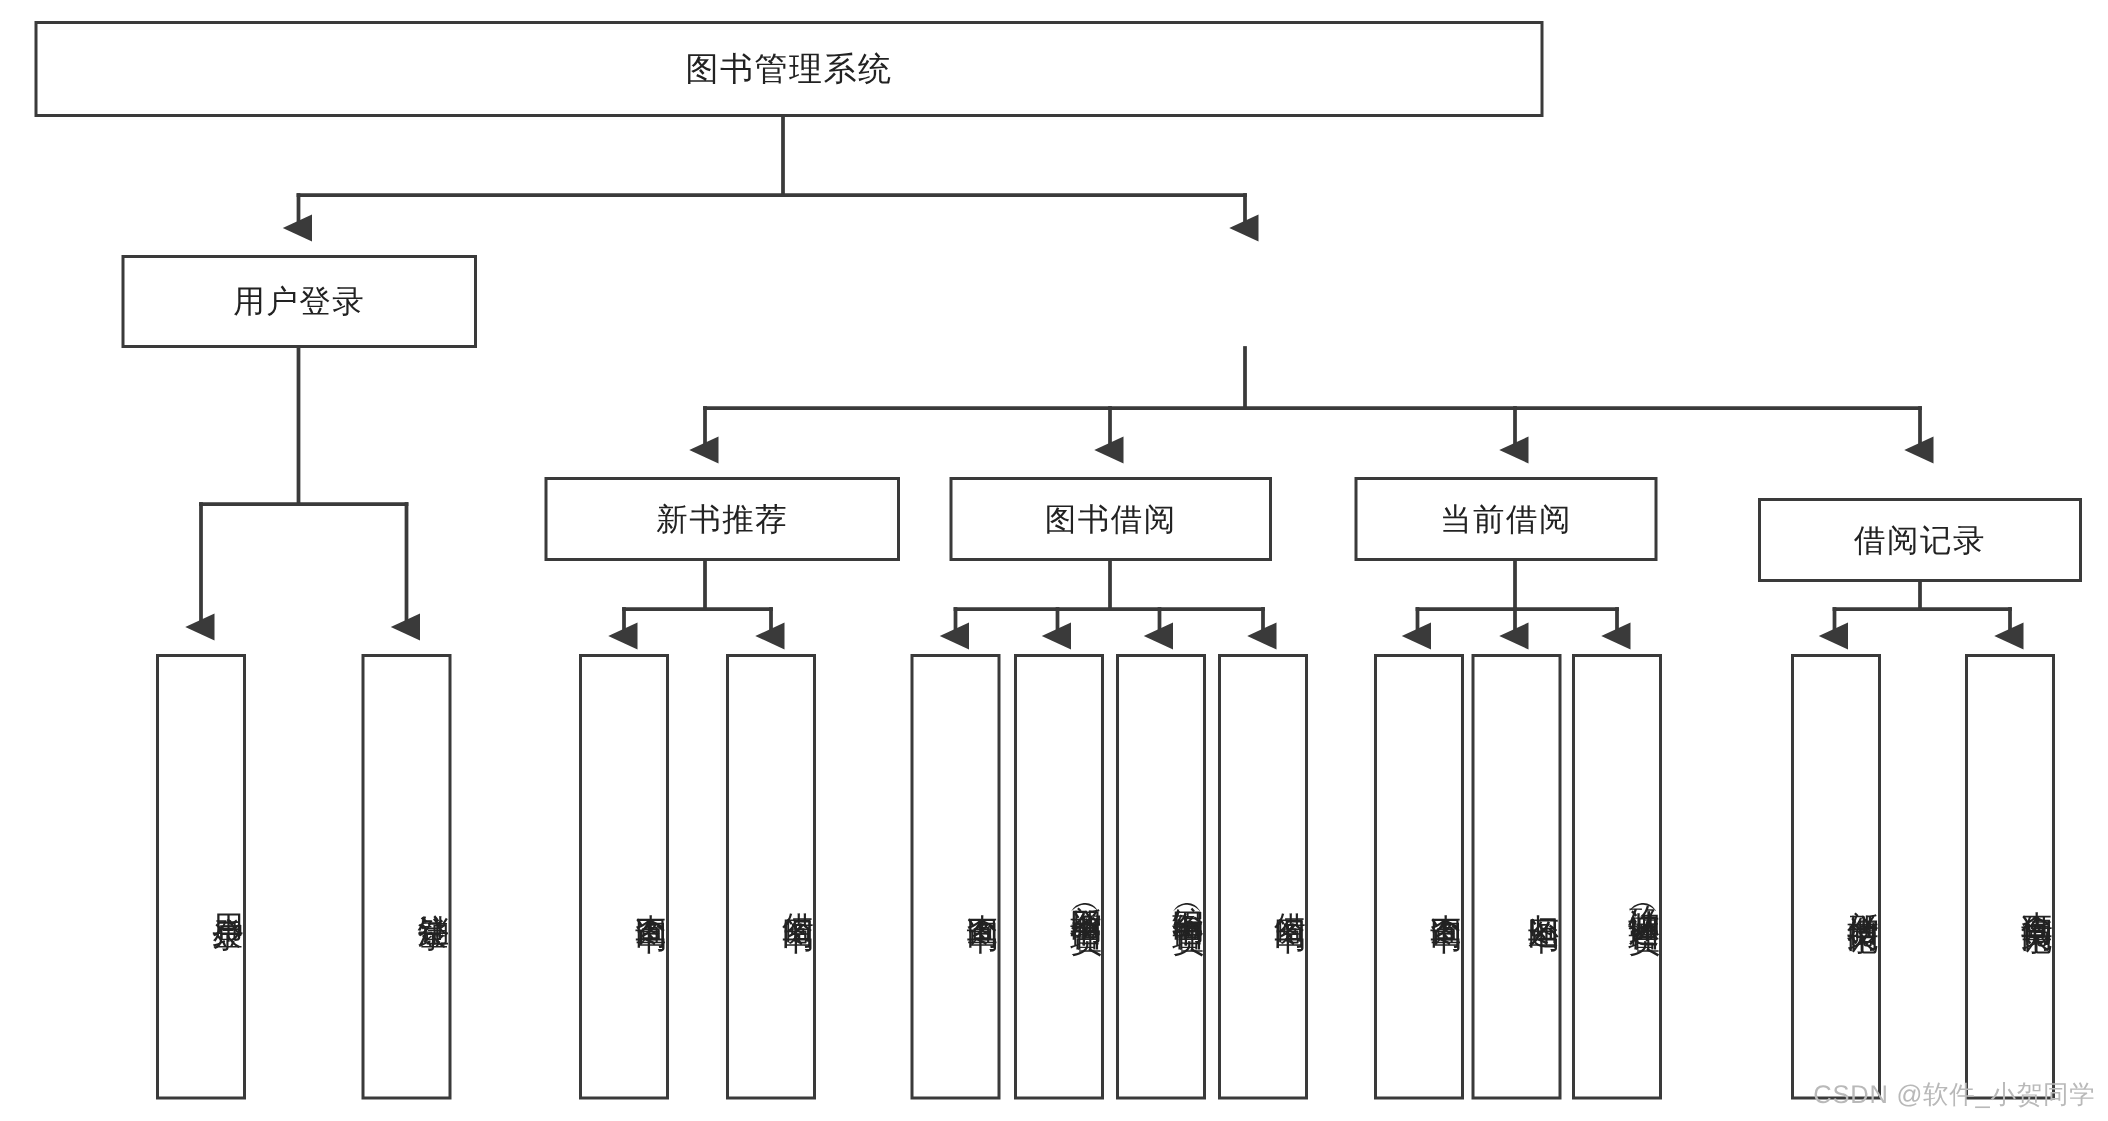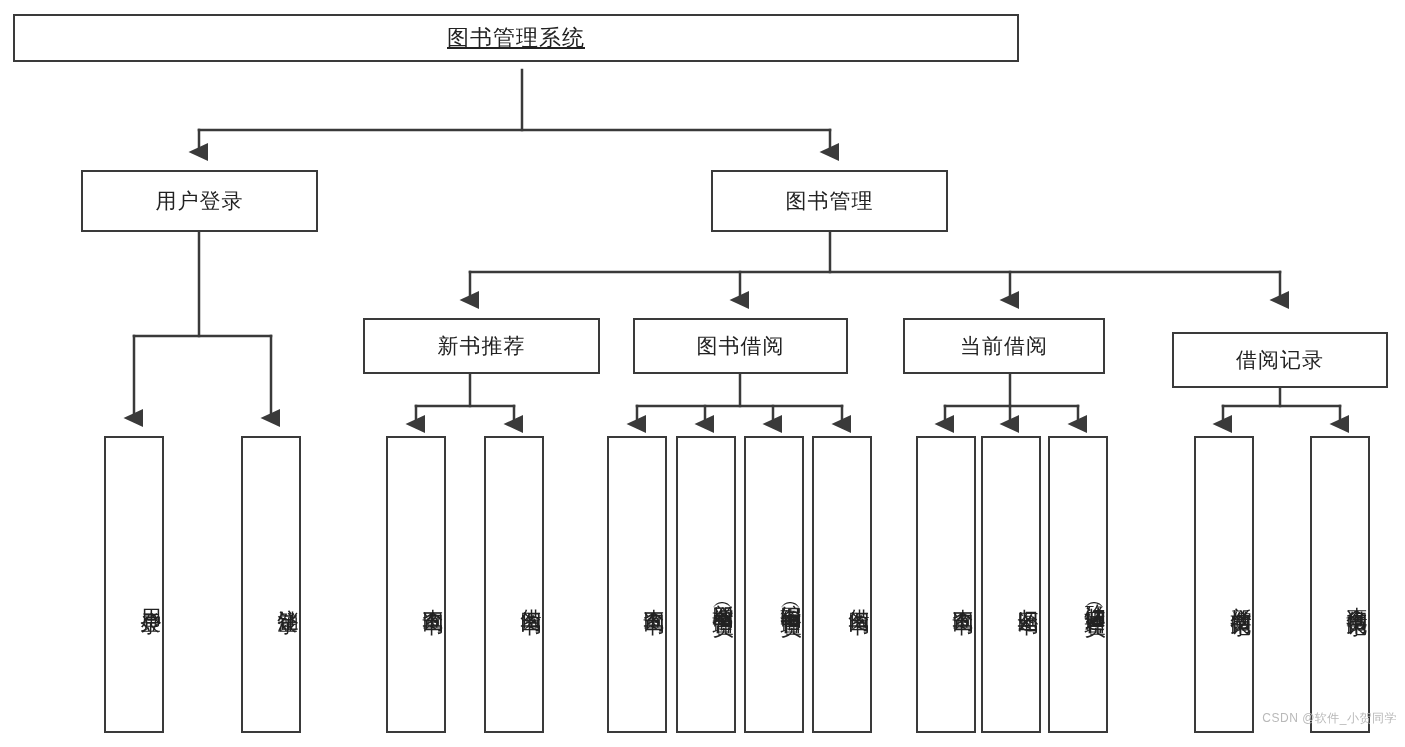--- a/index.html
+++ b/index.html
@@ -53,22 +53,22 @@
     letter-spacing: 2px;
   }
   .node.v .vtxt {
     writing-mode: vertical-rl;
     text-orientation: upright;
     white-space: nowrap;
   }
   .watermark {
     position: absolute;
     right: 8px;
-    bottom: 20px;
-    font-size: 12px;
+    bottom: 6px;
+    font-size: 17px;
     color: #b9b9b9;
     letter-spacing: 0.5px;
     white-space: nowrap;
   }
 </style>
 </head>
 <body>
 
 <div id="canvas">
 
@@ -115,29 +115,26 @@
       <path d="M1010,406 L1010,424" marker-end="url(#arrow)"></path>
       <path d="M1078,406 L1078,424" marker-end="url(#arrow)"></path>
 
       <path d="M1280,374 L1280,406"></path>
       <path d="M1223,406 L1340,406"></path>
       <path d="M1223,406 L1223,424" marker-end="url(#arrow)"></path>
       <path d="M1340,406 L1340,424" marker-end="url(#arrow)"></path>
     </g>
   </svg>
 
-  <div class="node root" style="left:13px; top:14px; width:1006px; height:48px;text-decoration:underline;">
+  <div class="node root" style="left:23px; top:14px; width:1006px; height:64px;">
     <span>图书管理系统</span>
   </div>
 
   <div class="node h" style="left:81px; top:170px; width:237px; height:62px;">
     <span>用户登录</span>
-  </div>
-  <div class="node h" style="left:711px; top:170px; width:237px; height:62px;">
-    <span>图书管理</span>
   </div>
 
   <div class="node h" style="left:363px; top:318px; width:237px; height:56px;">
     <span>新书推荐</span>
   </div>
   <div class="node h" style="left:633px; top:318px; width:215px; height:56px;text-align:right;">
     <span>图书借阅</span>
   </div>
   <div class="node h" style="left:903px; top:318px; width:202px; height:56px;justify-content:center;">
     <span>当前借阅</span>

